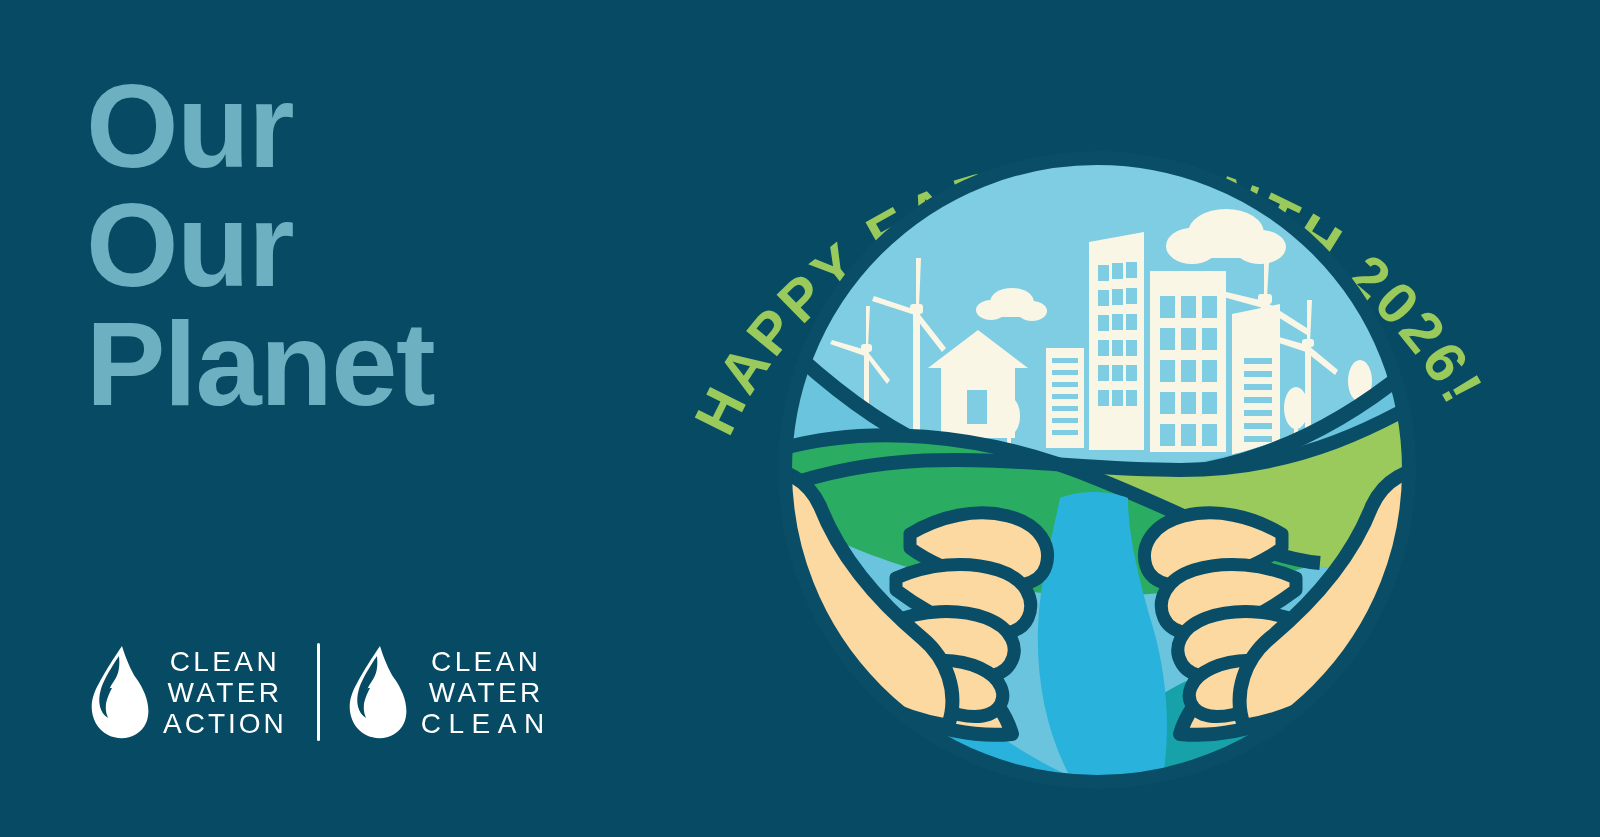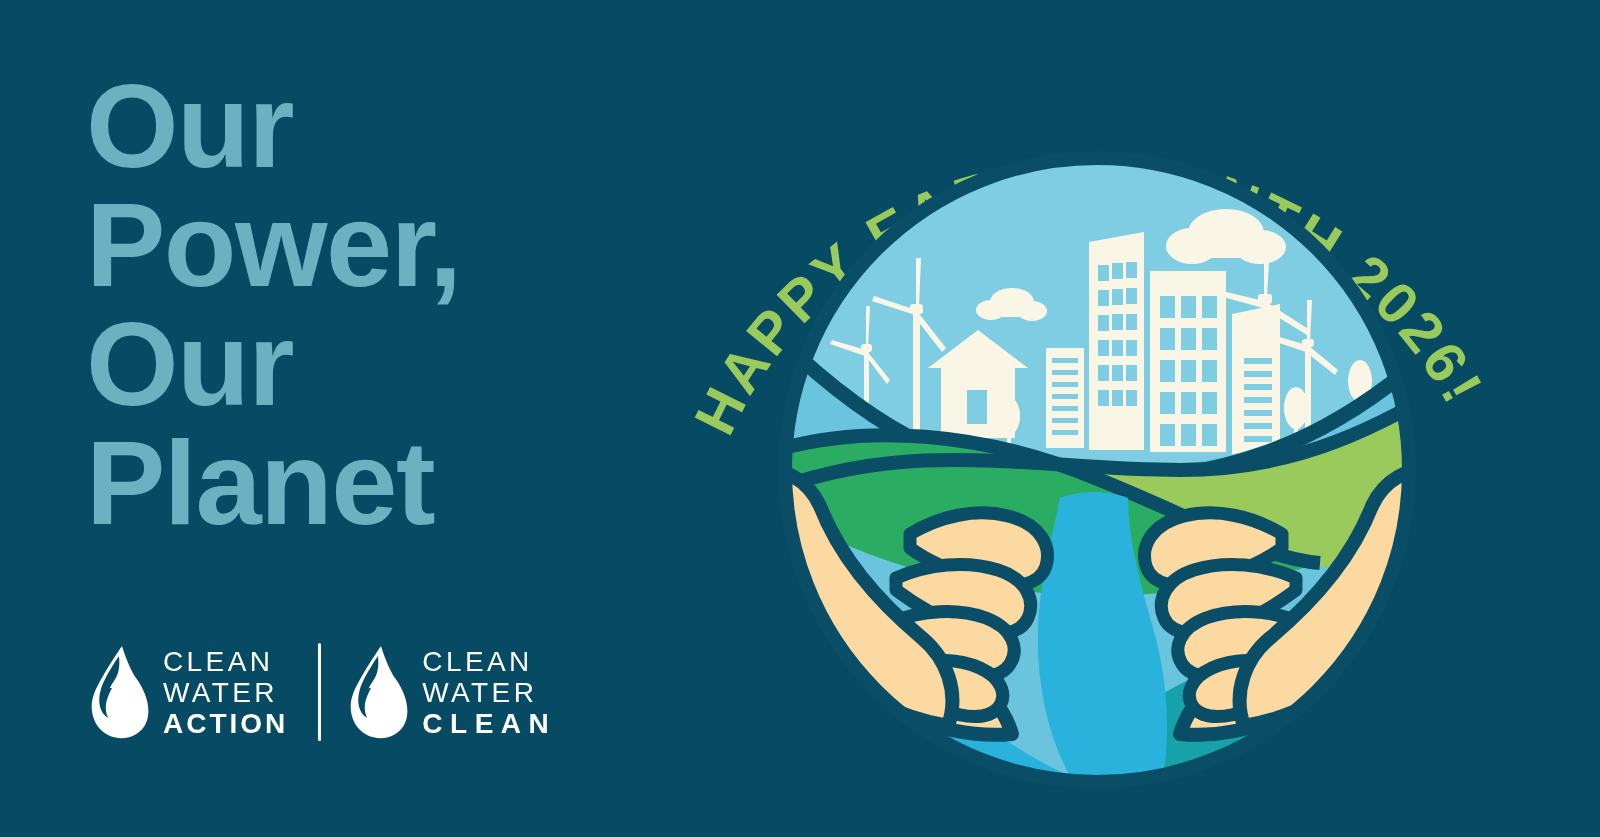--- a/index.html
+++ b/index.html
@@ -48,22 +48,23 @@
     margin-left:13px;
     height:96px;
   }
   .logo-words .w {
     color:#ffffff;
     font-size:28px;
     line-height:31px;
     letter-spacing:3.4px;
     font-weight:400;
     white-space:nowrap;
-  }
-  .logo-words .w.bold { font-weight:700; letter-spacing:3.0px; }
+    text-align:center;
+  }
+  .logo-words .w.bold { font-weight:400; letter-spacing:3.0px; }
   .logo-words .w.spaced { letter-spacing:7.5px; }
   .logo-divider {
     width:3px; height:98px;
     background:#ffffff;
     margin:0 26px 0 30px;
     border-radius:2px;
   }
 
   
   #emblem {
@@ -73,21 +74,20 @@
   }
   #emblem svg { display:block; width:100%; height:100%; }
 </style>
 </head>
 <body>
 
 <div id="banner">
 
   <div id="headline">
     <span class="line">Our</span>
-    <span class="line">Power,</span>
     <span class="line">Our</span>
     <span class="line">Planet</span>
   </div>
 
   <div id="logos">
 
     <div class="logo-unit">
       <span class="drop-wrap">
         <svg viewBox="0 0 62 96" xmlns="http://www.w3.org/2000/svg">
           <path d="M34 2 C34 2 12 34 6 50 C0 66 6 84 20 91 C34 98 52 93 58 79 C64 65 58 48 48 34 C40 22 34 2 34 2 Z" fill="#ffffff"></path>

